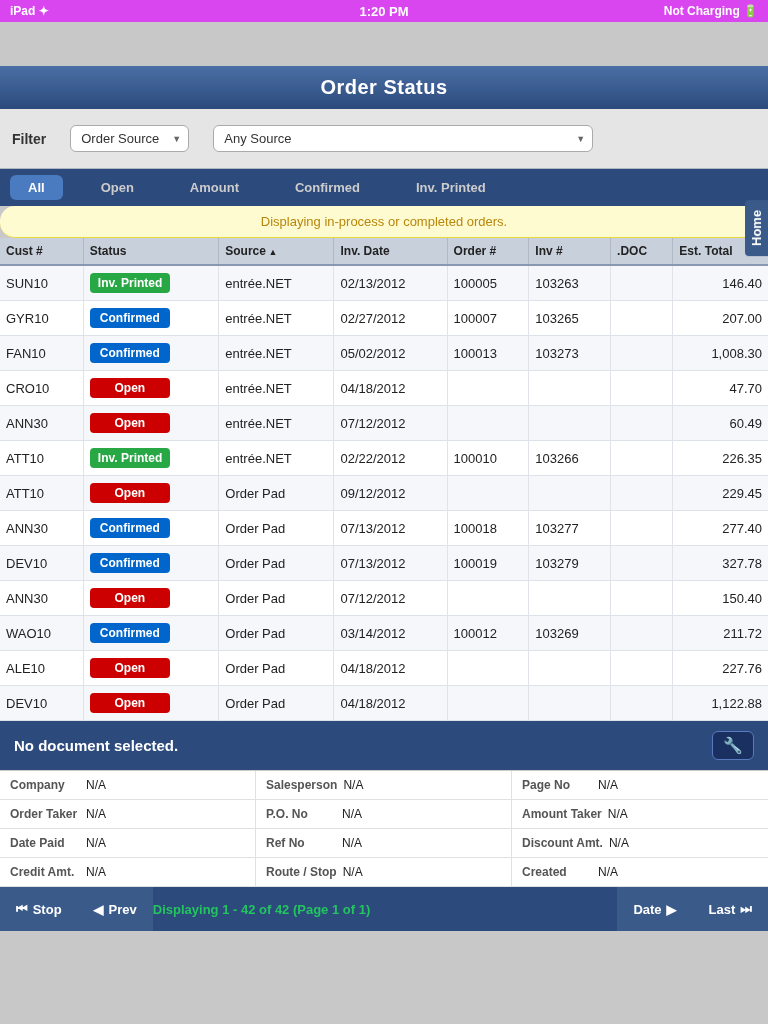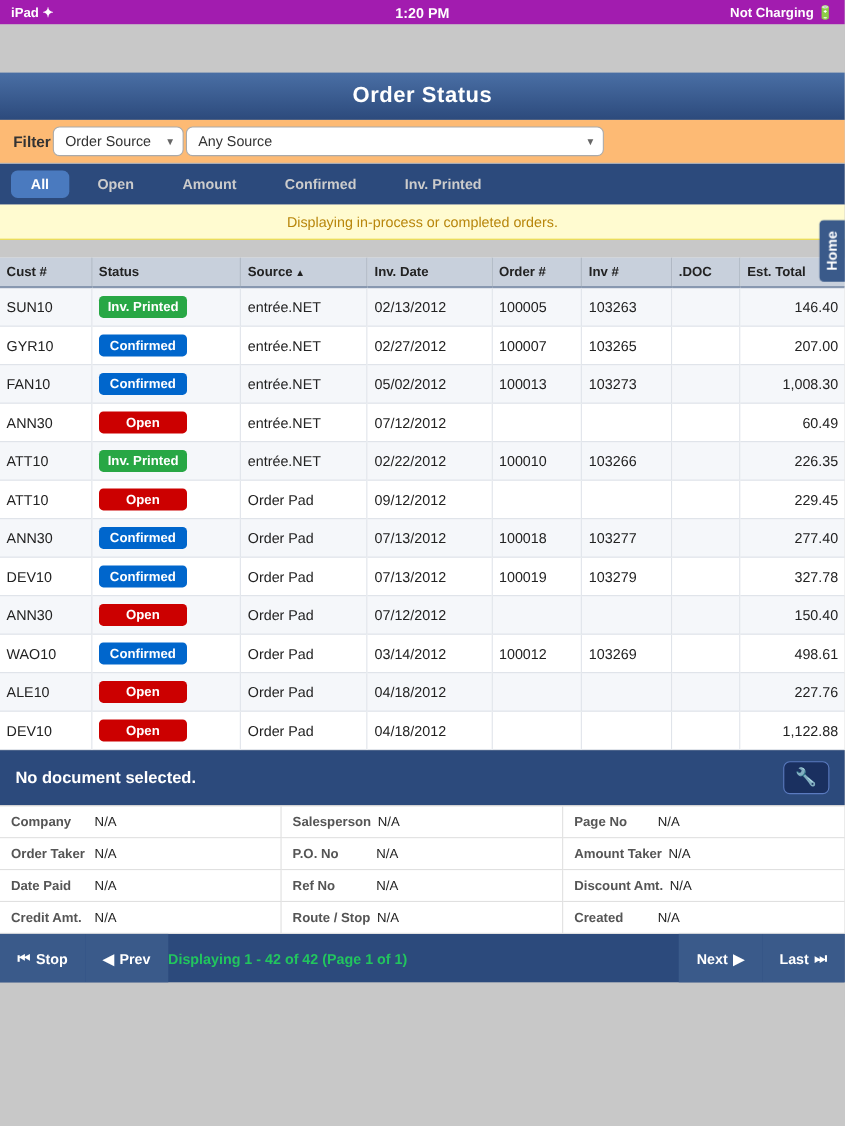--- a/index.html
+++ b/index.html
@@ -7,21 +7,21 @@
       font-family: -apple-system, 'Helvetica Neue', Arial, sans-serif;
       font-size: 13px;
       background: #c8c8c8;
       width: 768px;
       min-height: 1024px;
       overflow-x: hidden;
     }
 
     
     .status-bar {
-      background: #a21caf;
+      background: #d946ef;
       color: white;
       display: flex;
       justify-content: space-between;
       align-items: center;
       padding: 4px 10px;
       font-size: 12px;
       font-weight: 600;
       height: 22px;
     }
     .status-bar-left { display: flex; align-items: center; gap: 6px; }
@@ -53,25 +53,25 @@
       padding: 10px 4px;
       font-size: 13px;
       font-weight: bold;
       cursor: pointer;
       z-index: 100;
       border-radius: 0 4px 4px 0;
     }
 
     
     .filter-bar {
-      background: #fdba74;
+      background: #e5e5e5;
       display: flex;
       align-items: center;
-      padding: 6px 12px;
-      gap: 2px;
+      padding: 16px 12px;
+      gap: 24px;
       border-bottom: 1px solid #b0b8c4;
     }
     .filter-label {
       font-weight: 600;
       color: #333;
       font-size: 14px;
     }
     .filter-select {
       background: white;
       border: 1px solid #aaa;
@@ -101,21 +101,21 @@
     .filter-select-wide {
       min-width: 380px;
     }
 
     
     .tab-bar {
       background: #2c4a7c;
       display: flex;
       align-items: center;
       padding: 6px 10px;
-      gap: 8px;
+      gap: 20px;
     }
     .tab-btn {
       padding: 5px 18px;
       border-radius: 6px;
       font-size: 13px;
       font-weight: 600;
       cursor: pointer;
       border: none;
       color: #ccc;
       background: transparent;
@@ -126,20 +126,21 @@
     }
 
     
     .info-banner {
       background: #fffbd0;
       border-bottom: 1px solid #e8d840;
       color: #b8860b;
       text-align: center;
       padding: 8px;
       font-size: 13px;
+      border-radius: 15px;
     }
 
     
     .data-table {
       width: 100%;
       border-collapse: collapse;
       background: white;
     }
     .data-table thead tr {
       background: #c8d0dc;
@@ -259,21 +260,20 @@
     .pg-info {
       color: #22c55e;
       font-size: 13px;
       font-weight: 600;
       text-align: left;
       flex: 1;
     }
 
     .table-container {
       overflow-x: hidden;
-      margin-top: 16px;
     }
   </style>
 </head>
 <body>
 
 <div class="status-bar">
   <div class="status-bar-left">
     <span>iPad ✦</span>
   </div>
   <div class="status-bar-center">1:20 PM</div>
@@ -353,20 +353,30 @@
       <td>FAN10</td>
       <td><span class="badge badge-confirmed">Confirmed</span></td>
       <td>entrée.NET</td>
       <td>05/02/2012</td>
       <td>100013</td>
       <td>103273</td>
       <td></td>
       <td>1,008.30</td>
     </tr>
         <tr>
+      <td>CRO10</td>
+      <td><span class="badge badge-open">Open</span></td>
+      <td>entrée.NET</td>
+      <td>04/18/2012</td>
+      <td></td>
+      <td></td>
+      <td></td>
+      <td>47.70</td>
+    </tr>
+        <tr>
       <td>ANN30</td>
       <td><span class="badge badge-open">Open</span></td>
       <td>entrée.NET</td>
       <td>07/12/2012</td>
       <td></td>
       <td></td>
       <td></td>
       <td>60.49</td>
     </tr>
         <tr>
@@ -420,21 +430,21 @@
       <td>150.40</td>
     </tr>
         <tr>
       <td>WAO10</td>
       <td><span class="badge badge-confirmed">Confirmed</span></td>
       <td>Order Pad</td>
       <td>03/14/2012</td>
       <td>100012</td>
       <td>103269</td>
       <td></td>
-      <td>498.61</td>
+      <td>211.72</td>
     </tr>
         <tr>
       <td>ALE10</td>
       <td><span class="badge badge-open">Open</span></td>
       <td>Order Pad</td>
       <td>04/18/2012</td>
       <td></td>
       <td></td>
       <td></td>
       <td>227.76</td>
@@ -513,20 +523,20 @@
   <button class="pg-btn">
     <span>⏮</span>
     <span>Stop</span>
   </button>
   <button class="pg-btn">
     <span>◀</span>
     <span>Prev</span>
   </button>
   <span class="pg-info">Displaying 1 - 42 of 42 (Page 1 of 1)</span>
   <button class="pg-btn">
-    <span>Next</span>
+    <span>Date</span>
     <span>▶</span>
   </button>
   <button class="pg-btn">
     <span>Last</span>
     <span>⏭</span>
   </button>
 </div>
 
 </body></html>

